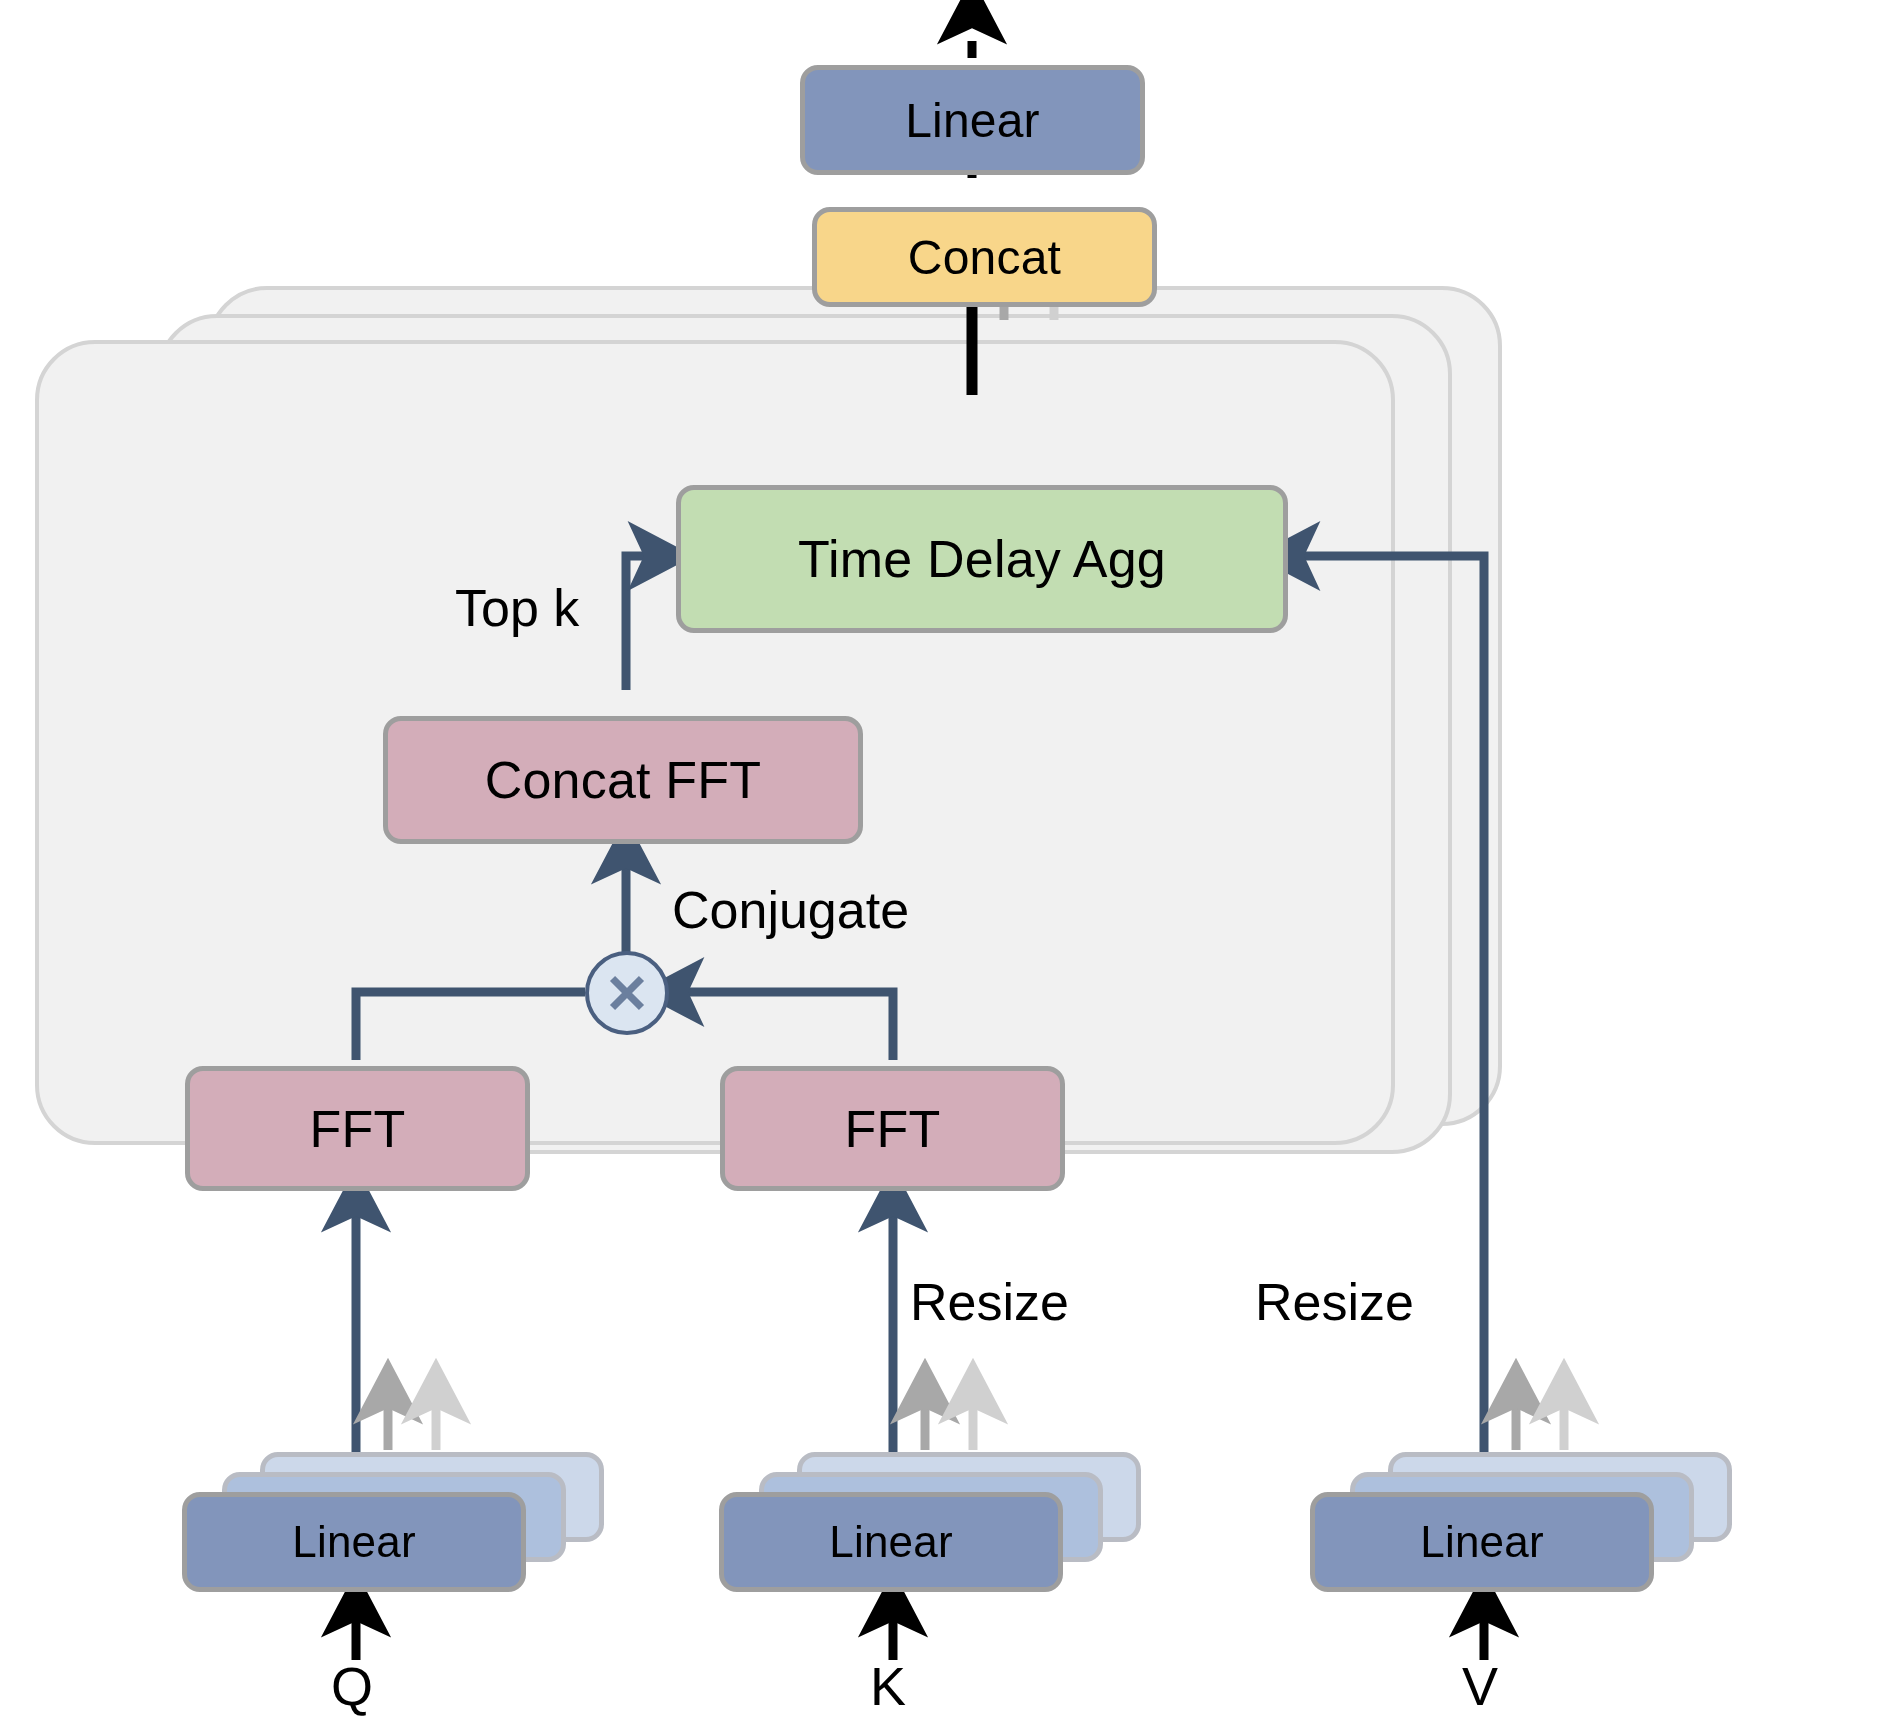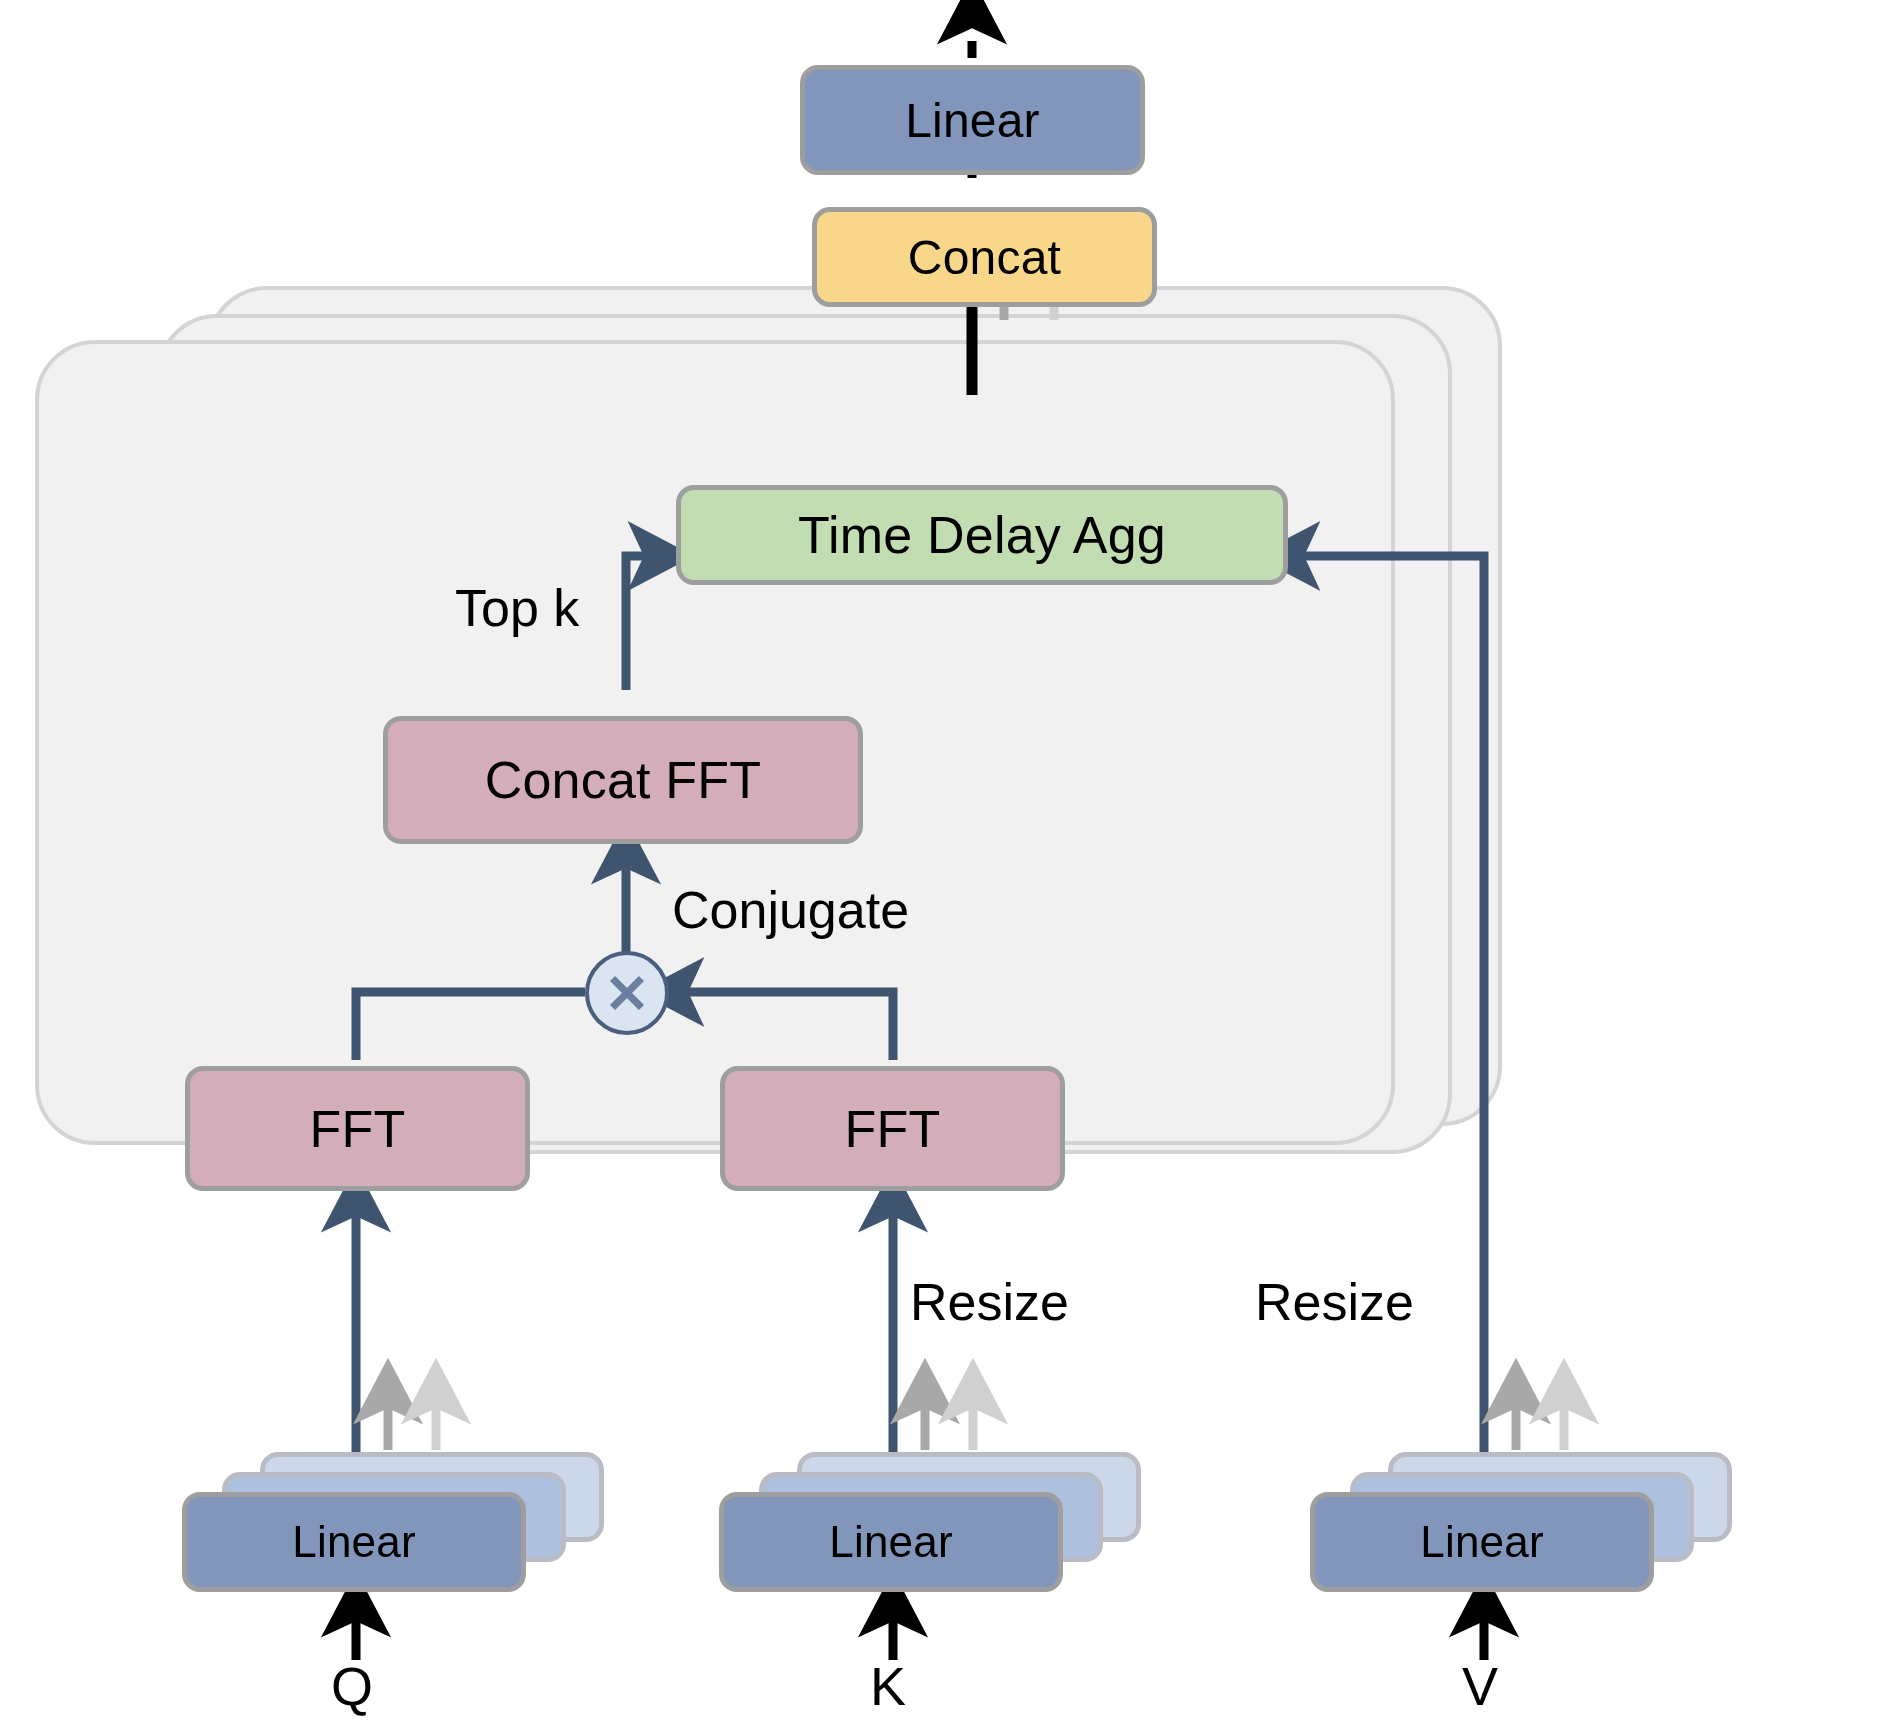--- a/index.html
+++ b/index.html
@@ -163,21 +163,21 @@
   </svg>
 
   <div class="node" style="left:800px; top:65px; width:345px; height:110px; background:#8295bb; font-size:48px;">
     <span>Linear</span>
   </div>
 
   <div class="node" style="left:800px; top:207px; width:345px; height:100px; background:#f8d68a; font-size:48px;margin-left:12px;">
     <span>Concat</span>
   </div>
 
-  <div class="node" style="left:676px; top:485px; width:612px; height:100px; background:#c2ddb2; font-size:52px;">
+  <div class="node" style="left:676px; top:485px; width:612px; height:148px; background:#c2ddb2; font-size:52px;">
     <span>Time Delay Agg</span>
   </div>
 
   <div class="node" style="left:383px; top:716px; width:480px; height:128px; background:#d3adb9; font-size:52px;">
     <span>Concat FFT</span>
   </div>
 
   <div class="mul-node" style="left:585px; top:951px; width:84px; height:84px;">
     <svg width="84" height="84" viewBox="0 0 84 84" style="pointer-events:none;">
       <path d="M26,26 L58,58 M58,26 L26,58" stroke="#6b7f9e" stroke-width="8" stroke-linecap="butt" fill="none"></path>

